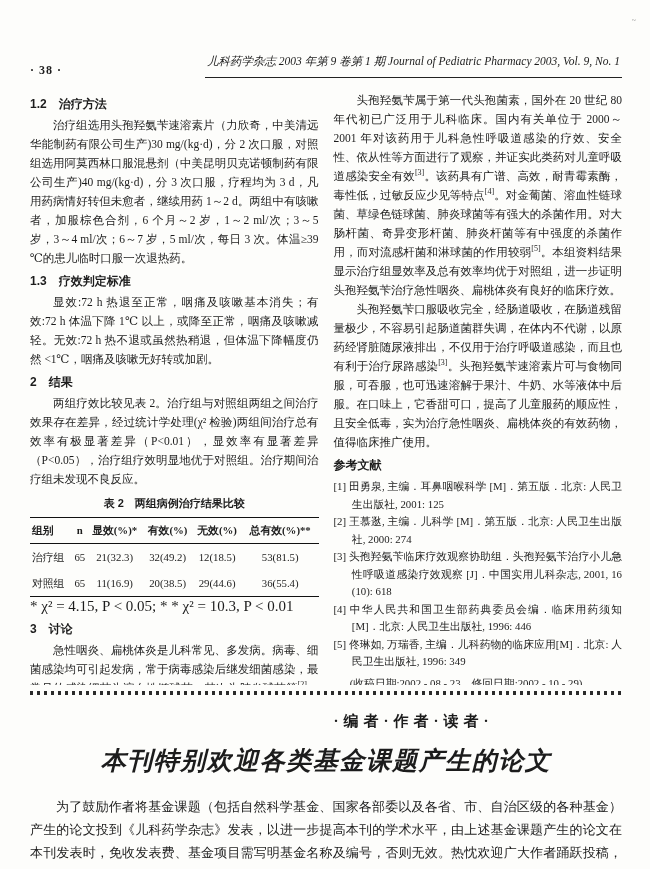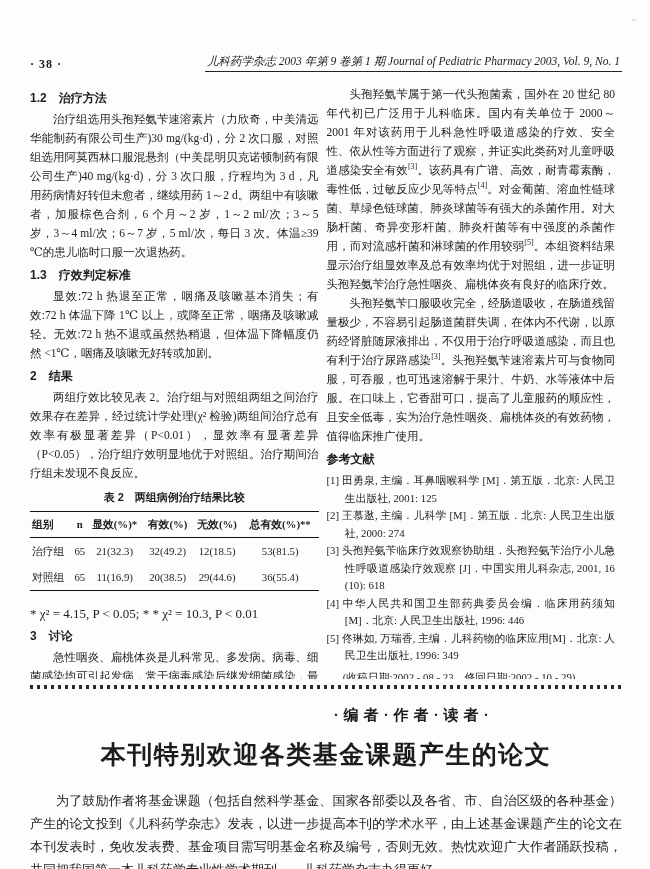--- a/index.html
+++ b/index.html
@@ -8,65 +8,65 @@
   .page {
     width: 650px; height: 869px; overflow: hidden;
     background: #fdfdfb; margin: 0 auto; position: relative;
     padding: 22px 28px 0 30px;
   }
   
   .page-header { display: flex; align-items: flex-end; font-size: 12px; margin-top: 32px; }
   .pageno { font-weight: bold; letter-spacing: 1px; white-space: nowrap; }
   .journal-cite {
     margin-left: auto; font-style: italic; font-size: 11.5px;
-    border-bottom: 1px solid #222; padding: 0 2px 2px 2px; white-space: nowrap;
+    border-bottom: 1px solid #222; padding: 0 2px 8px 2px; white-space: nowrap;
   }
   
-  .columns { display: flex; gap: 8px; margin-top: 13px; height: 594px; overflow: hidden; }
+  .columns { display: flex; gap: 15px; margin-top: 13px; height: 594px; overflow: hidden; }
   .col { width: 288.5px; flex: none; font-size: 11.5px; line-height: 19px; text-align: justify; }
   .col h3 {
     font-family: "Liberation Sans", "DejaVu Sans", sans-serif;
     font-size: 12px; font-weight: bold; margin: 4px 0 3px; line-height: 18px;
   }
   .col p { text-indent: 2em; }
   .col p sup { font-size: 8px; line-height: 0; }
   
   .tablewrap { margin: 5px 0 4px; }
   .tbl-caption {
     font-family: "Liberation Sans", "DejaVu Sans", sans-serif;
     font-weight: bold; font-size: 11px; text-align: center; margin-bottom: 4px;
   }
   table.results { width: 100%; border-collapse: collapse; font-size: 10.8px; font-family: Liberation Serif, serif; }
   table.results thead tr { border-top: 1.5px solid #111; border-bottom: 1px solid #111; }
   table.results tbody tr:last-child { border-bottom: 1.5px solid #111; }
   table.results th { font-weight: bold; padding: 3px 0; text-align: center; white-space: nowrap; }
   table.results td { padding: 3.5px 0; text-align: center; white-space: nowrap; }
   table.results th:first-child, table.results td:first-child { text-align: left; padding-left: 2px; }
-  .tbl-footnote { font-size: 13px; margin-top: 13px; text-indent: 0 !important; }
+  .tbl-footnote { font-size: 15px; margin-top: 0; text-indent: 0 !important; }
   
   .refs-heading {
     font-family: "Liberation Sans", "DejaVu Sans", sans-serif;
     font-size: 12px; font-weight: bold; margin: 4px 0 3px;
   }
   ol.refs { list-style: none; font-size: 10.8px; line-height: 17.5px; }
   ol.refs li { padding-left: 1.7em; text-indent: -1.7em; text-align: justify; }
   .dates-line { font-size: 10.8px; margin-top: 3px; padding-left: 1.5em; }
   
   .dotline {
     margin-top: 6px; height: 4px; width: 100%;
     background-image: repeating-linear-gradient(90deg, #2a2a2a 0 3px, transparent 3px 7px);
   }
   
   .editors-label {
     margin-top: 17px; text-align: center; padding-left: 175px;
     font-weight: bold; font-size: 15px; letter-spacing: 5px; white-space: nowrap;
   }
   .ann-title {
     text-align: center; font-size: 25px; font-weight: bold;
-    letter-spacing: 1.5px; margin-top: 14px; line-height: 32px;
+    letter-spacing: 1.5px; margin-top: 14px; line-height: 32px; font-style: italic;
   }
   .ann-body {
     margin-top: 18px; font-size: 13px; line-height: 23px;
     text-align: justify; text-indent: 2em;
   }
   .ann-sign { text-align: right; font-weight: bold; font-size: 13px; margin-top: 5px; padding-right: 32px; }
   
   .scan-mark { position: absolute; top: 16px; right: 14px; font-size: 8px; color: #999; }
 </style>
 </head>

